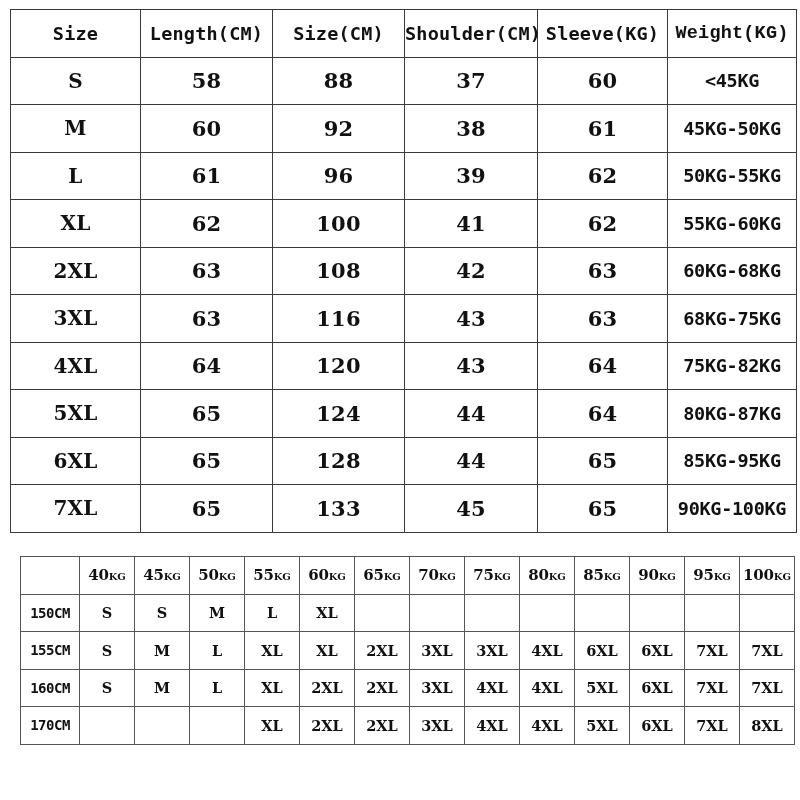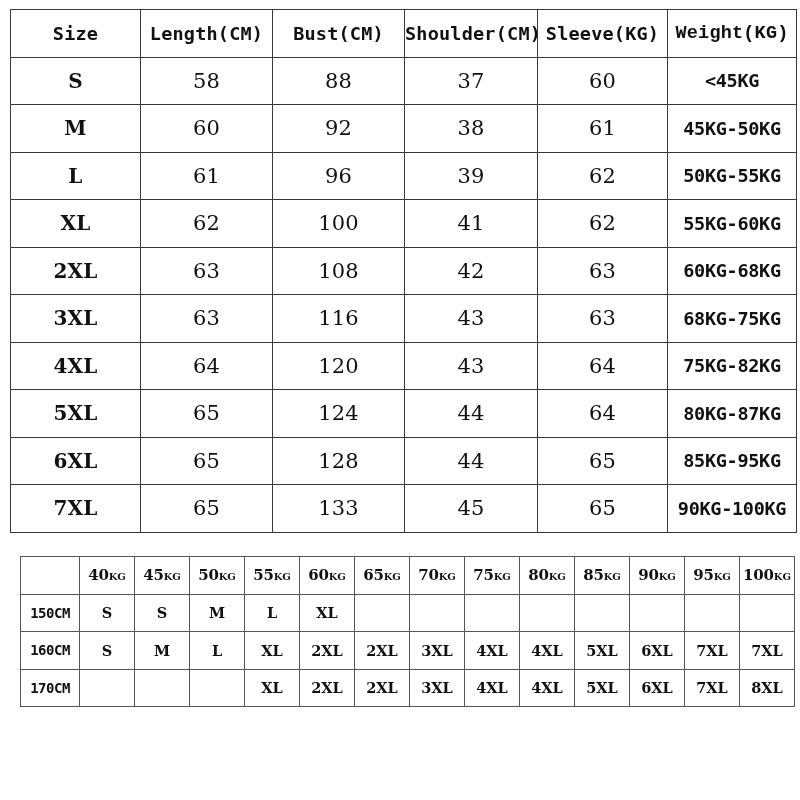--- a/index.html
+++ b/index.html
@@ -49,21 +49,21 @@
     font-size: 18.5px;
   }
   #main-table td.size-cell {
     font-family: "DejaVu Serif", "Liberation Serif", serif;
     font-size: 20px;
     font-weight: bold;
   }
   #main-table td.num-cell {
     font-family: "DejaVu Serif", "Liberation Serif", serif;
     font-size: 21px;
-    font-weight: normal;
+    font-weight: bold;
   }
   #main-table td.weight-cell {
     font-family: "DejaVu Sans Mono", "Liberation Mono", monospace;
     font-size: 18.5px;
     font-weight: bold;
     letter-spacing: -0.3px;
   }
 
   
   #main-table .c0 { width: 129px; }
@@ -107,21 +107,21 @@
 </style>
 </head>
 <body>
 
 <div id="main-table-wrap">
   <table class="grid" id="main-table">
     <thead>
       <tr>
         <th class="c0">Size</th>
         <th class="c1">Length(CM)</th>
-        <th class="c2">Bust(CM)</th>
+        <th class="c2">Size(CM)</th>
         <th class="c3">Shoulder(CM)</th>
         <th class="c4">Sleeve(KG)</th>
         <th class="c5">Weight(KG)</th>
       </tr>
     </thead>
     <tbody id="main-tbody">
         <tr>
           <td class="c0 size-cell">S</td>
           <td class="c1 num-cell">58</td>
           <td class="c2 num-cell">88</td>
@@ -236,20 +236,36 @@
           <td class="cw empty"></td>
           <td class="cw empty"></td>
           <td class="cw empty"></td>
           <td class="cw empty"></td>
           <td class="cw empty"></td>
           <td class="cw empty"></td>
           <td class="cw empty"></td>
           <td class="cw empty"></td>
         </tr>
         <tr>
+          <td class="hw hcol">155CM</td>
+          <td class="cw">S</td>
+          <td class="cw">M</td>
+          <td class="cw">L</td>
+          <td class="cw">XL</td>
+          <td class="cw">XL</td>
+          <td class="cw">2XL</td>
+          <td class="cw">3XL</td>
+          <td class="cw">3XL</td>
+          <td class="cw">4XL</td>
+          <td class="cw">6XL</td>
+          <td class="cw">6XL</td>
+          <td class="cw">7XL</td>
+          <td class="cw">7XL</td>
+        </tr>
+        <tr>
           <td class="hw hcol">160CM</td>
           <td class="cw">S</td>
           <td class="cw">M</td>
           <td class="cw">L</td>
           <td class="cw">XL</td>
           <td class="cw">2XL</td>
           <td class="cw">2XL</td>
           <td class="cw">3XL</td>
           <td class="cw">4XL</td>
           <td class="cw">4XL</td>

